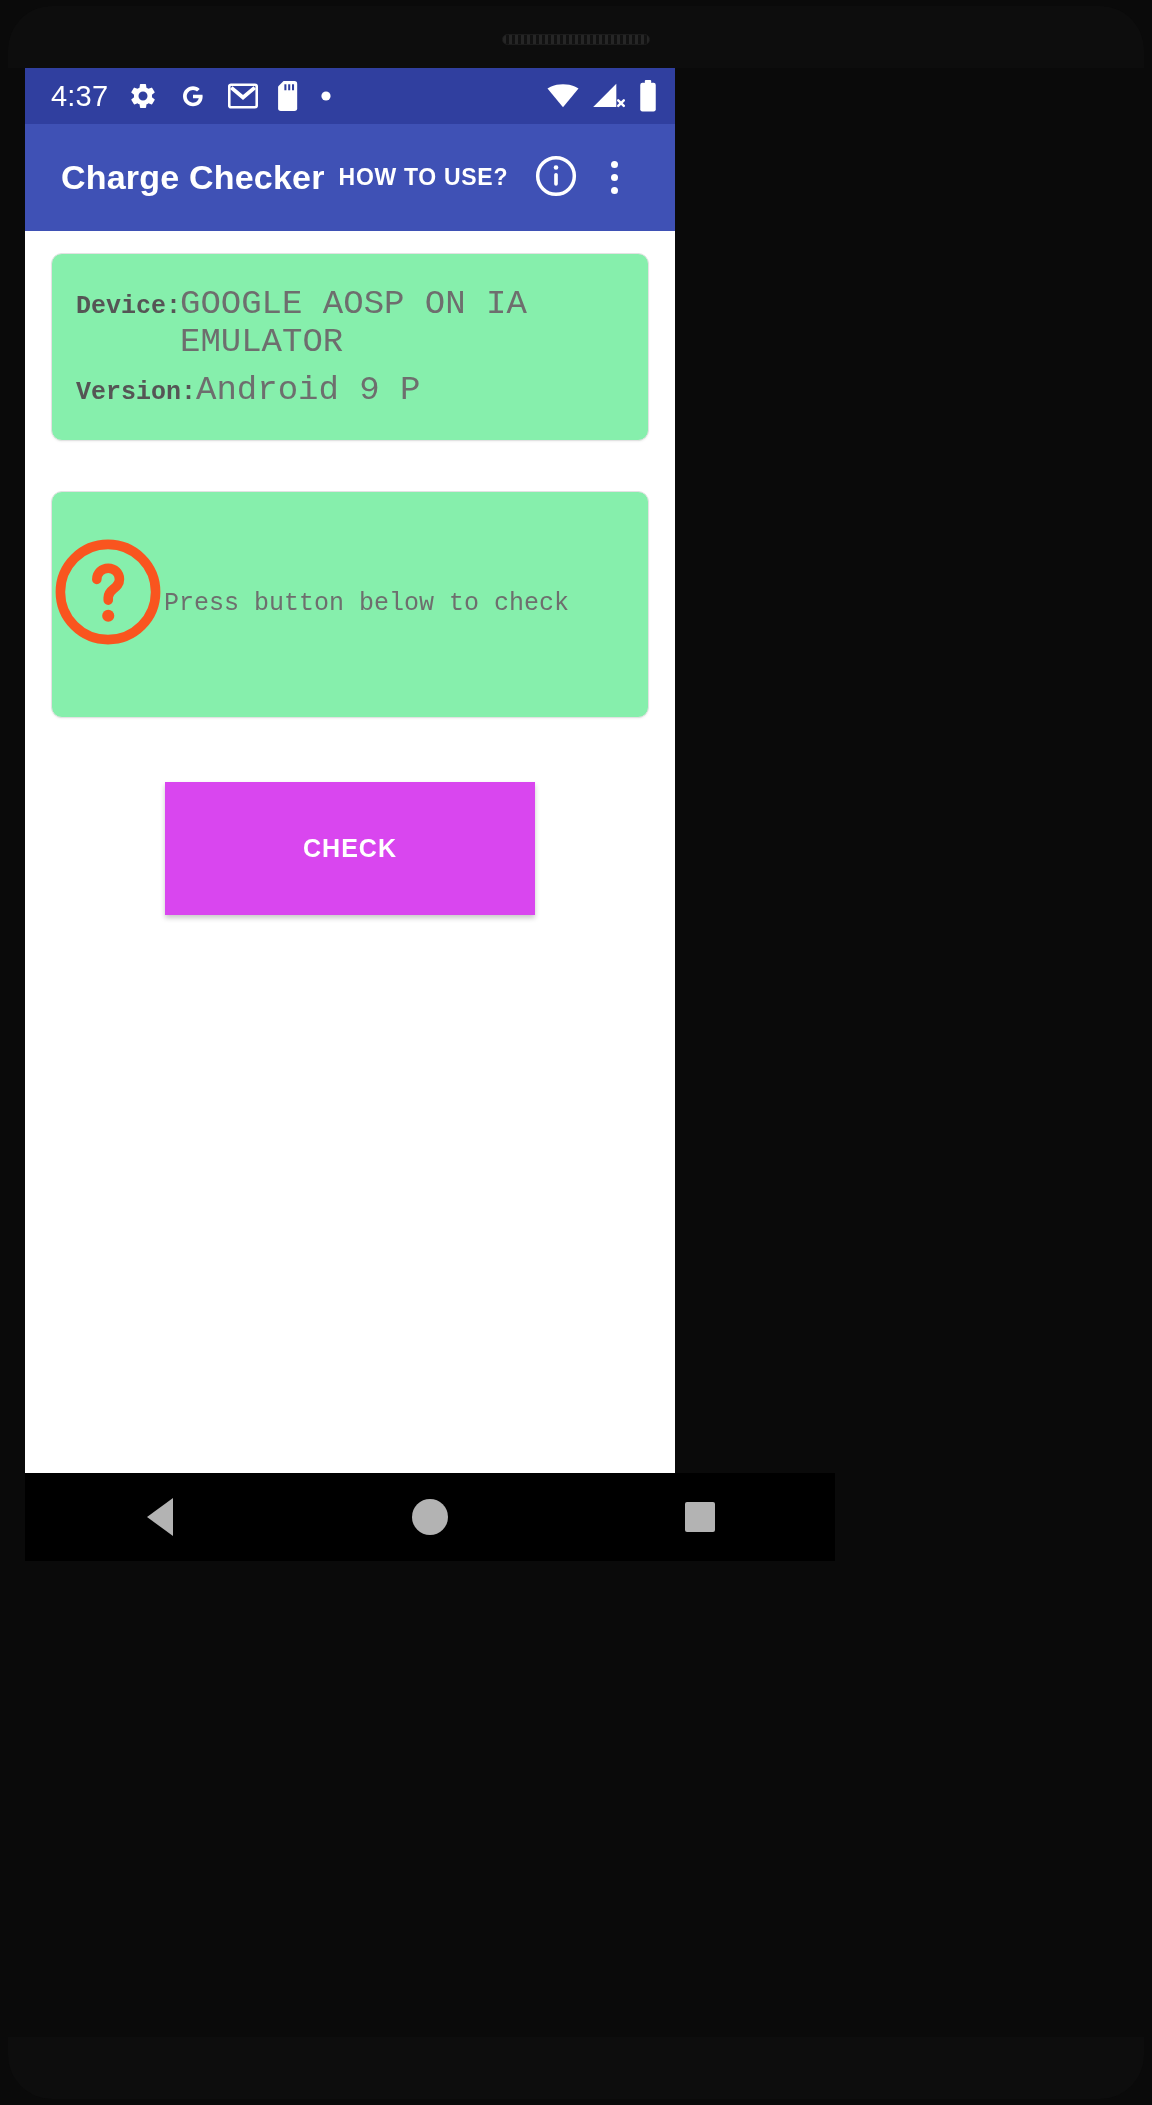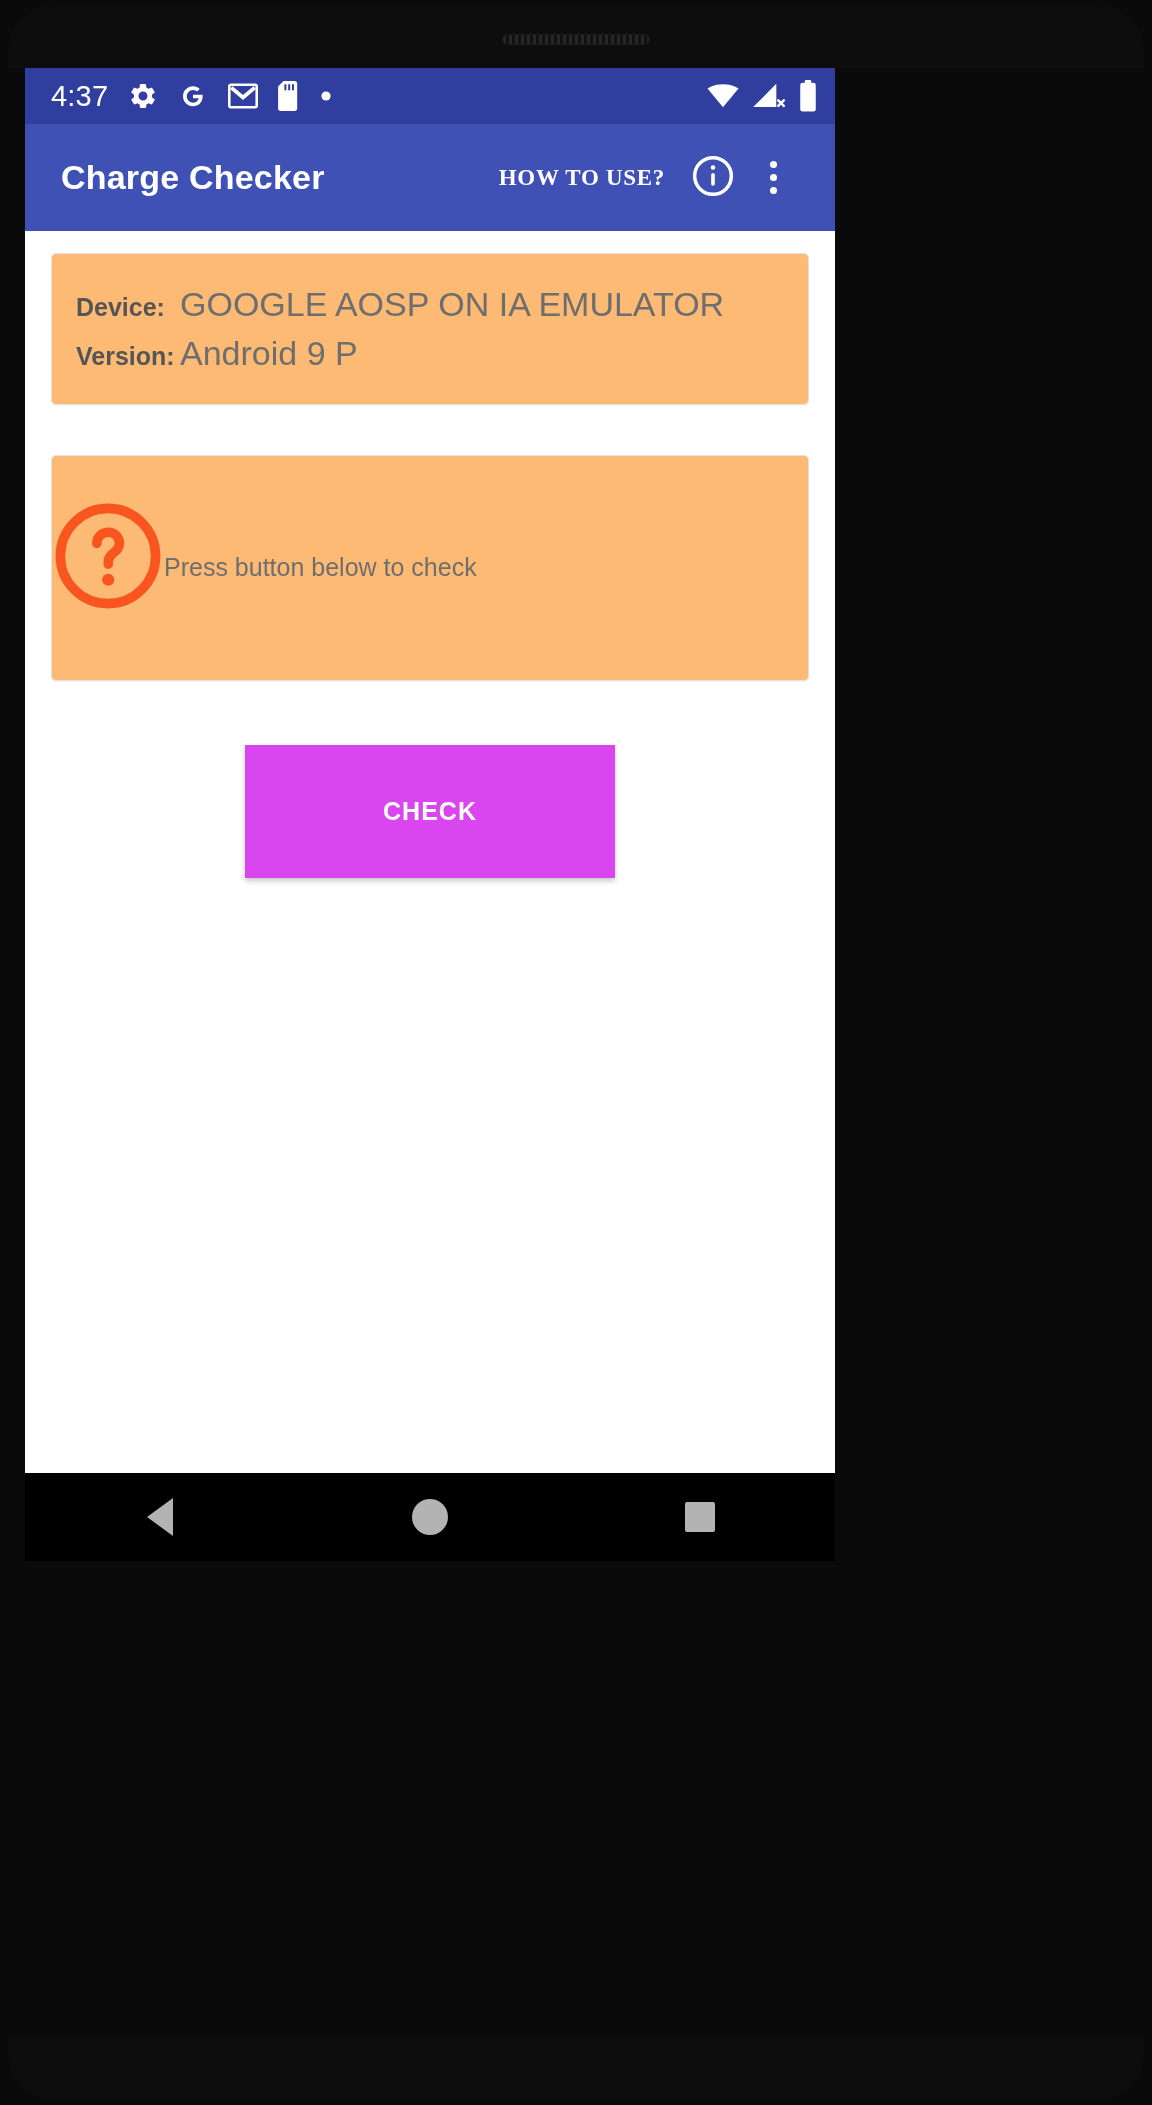--- a/index.html
+++ b/index.html
@@ -31,21 +31,21 @@
   #bezel-bottom{
     position:absolute; left:8px; bottom:6px;
     width:1136px; height:62px;
     background:#0d0d0d;
     border-bottom-left-radius:44px; border-bottom-right-radius:44px;
   }
 
   
   #screen{
     position:absolute; left:25px; top:68px;
-    width:810px; height:1405px;
+    width:650px; height:1405px;
     background:#ffffff;
     overflow:hidden;
   }
 
   
   #status-bar{
     position:relative;
     height:56px; width:100%;
     background:#303f9f;
     display:flex; align-items:center;
@@ -65,40 +65,41 @@
     padding:0 36px 0 36px;
     color:#fff;
     box-shadow:0 1px 3px rgba(0,0,0,.22);
   }
   #app-title{
     font-size:34px; font-weight:bold; letter-spacing:.2px;
     flex:1; white-space:nowrap;
   }
   #how-to-use-button{
     font-size:23px; font-weight:bold; letter-spacing:.7px;
-    padding:10px 14px; white-space:nowrap;font-family:Liberation Serif, serif;
+    padding:10px 14px; white-space:nowrap;
   }
   #info-button{ padding:0 12px; display:flex; align-items:center; }
   #overflow-button{
     width:52px; display:flex; flex-direction:column;
     align-items:center; justify-content:center; gap:6px;
   }
   .dot3{ width:7px; height:7px; border-radius:50%; background:#fff; }
 
   
   #content{
     background:#fff;
     height:calc(100% - 163px);
     padding:22px 26px 0 26px;
   }
   .card{
-    background:#fdba74;
+    background:#86efac;
     border:1px solid #e2e2e2;
-    border-radius:5px;
+    border-radius:11px;
     box-shadow:0 1px 2px rgba(0,0,0,.05);
+    font-family:Liberation Mono, monospace;
   }
 
   
   #device-info-card{ padding:26px 10px 26px 10px; }
   .info-row{ display:flex; align-items:baseline; padding:5px 0; }
   .info-label{
     font-size:25px; font-weight:bold; color:#555;
     min-width:118px; padding-left:14px;
   }
   .info-value{ font-size:34px; color:#6e6e6e; }

